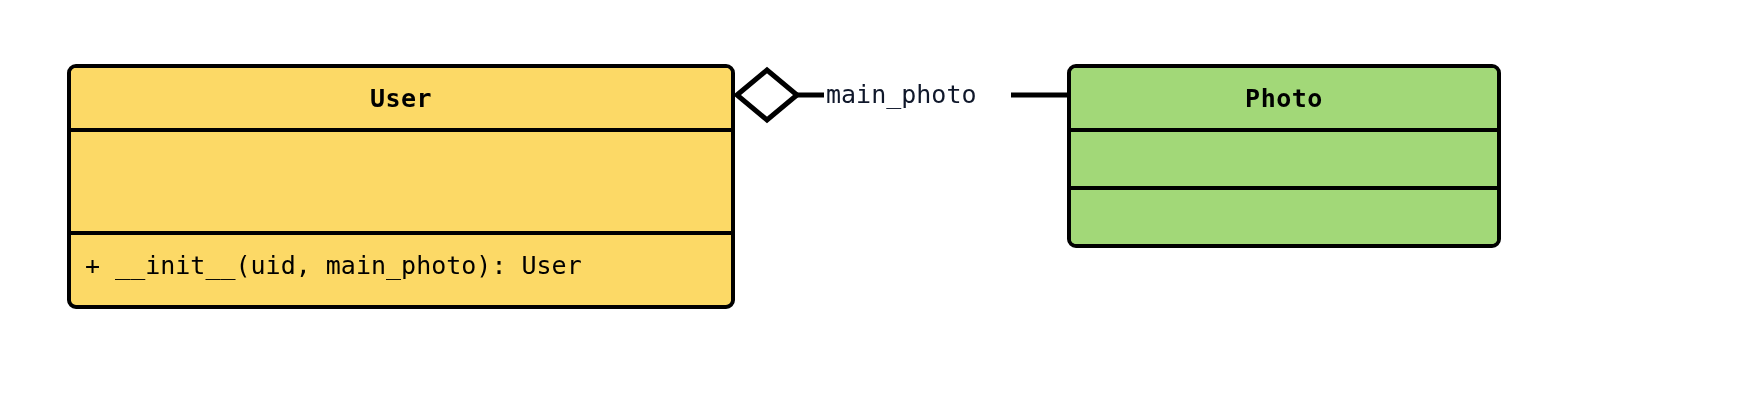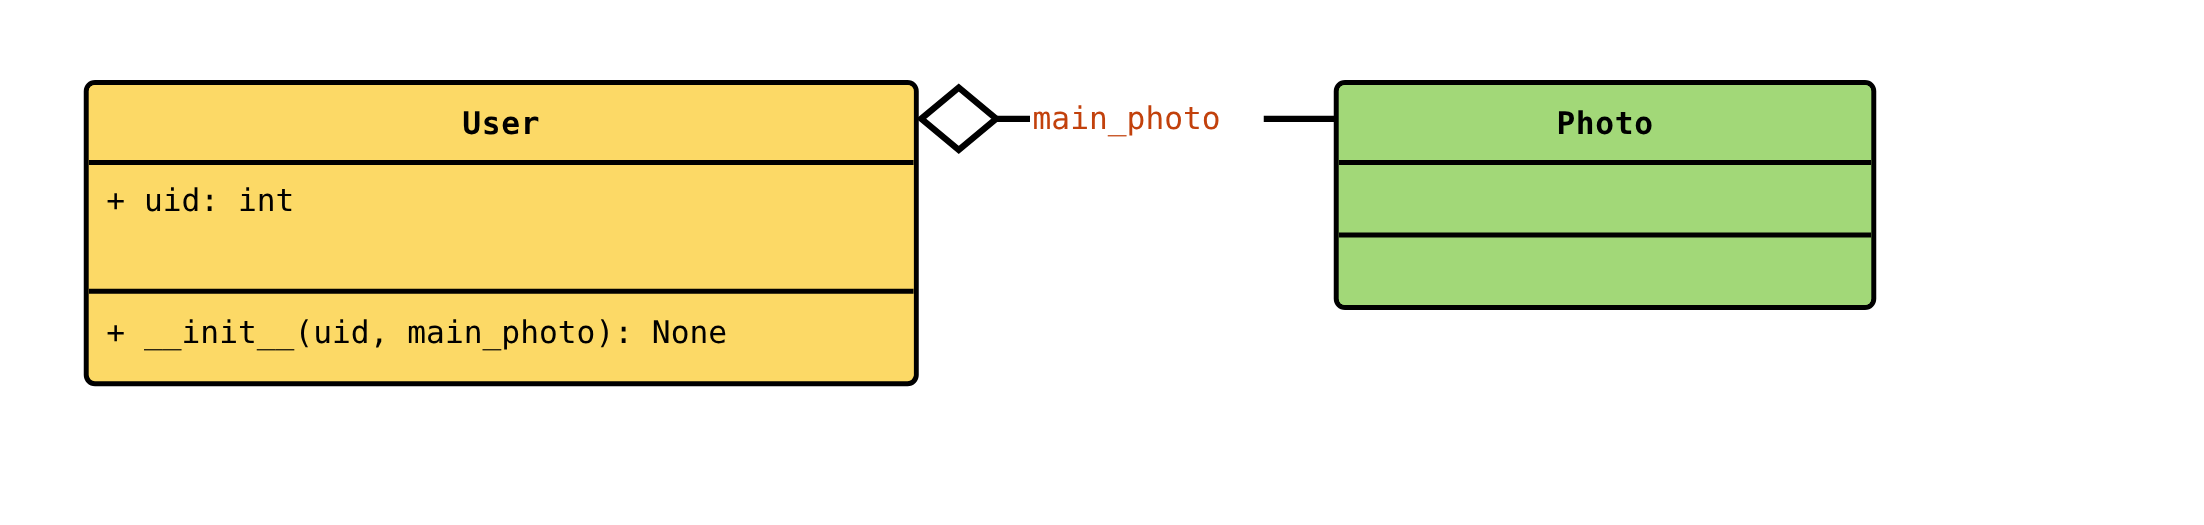--- a/index.html
+++ b/index.html
@@ -96,40 +96,39 @@
     width: 1763px;
     height: 420px;
     pointer-events: none;
   }
   .assoc-label {
     position: absolute;
     left: 826px;
     top: 80px;
     font-size: 25px;
     line-height: 30px;
-    color: #c2410c;
+    color: #0f172a;
     white-space: pre;
     background: transparent;
     text-align: center;
   }
 </style>
 </head>
 <body>
 
 <div id="canvas">
 
   <div class="uml-class" id="class-user">
     <div class="compartment comp-title cls-title">User</div>
 
     <div class="compartment comp-attrs cls-body">
-      <div class="member-line">+ uid: int</div>
     </div>
 
     <div class="compartment comp-ops cls-body">
-      <div class="member-line">+ __init__(uid, main_photo): None</div>
+      <div class="member-line">+ __init__(uid, main_photo): User</div>
     </div>
   </div>
 
   <div class="uml-class" id="class-photo">
     <div class="compartment comp-title cls-title">Photo</div>
     <div class="compartment comp-attrs"></div>
     <div class="compartment comp-ops"></div>
   </div>
 
   <svg class="connector" viewBox="0 0 1763 420">

